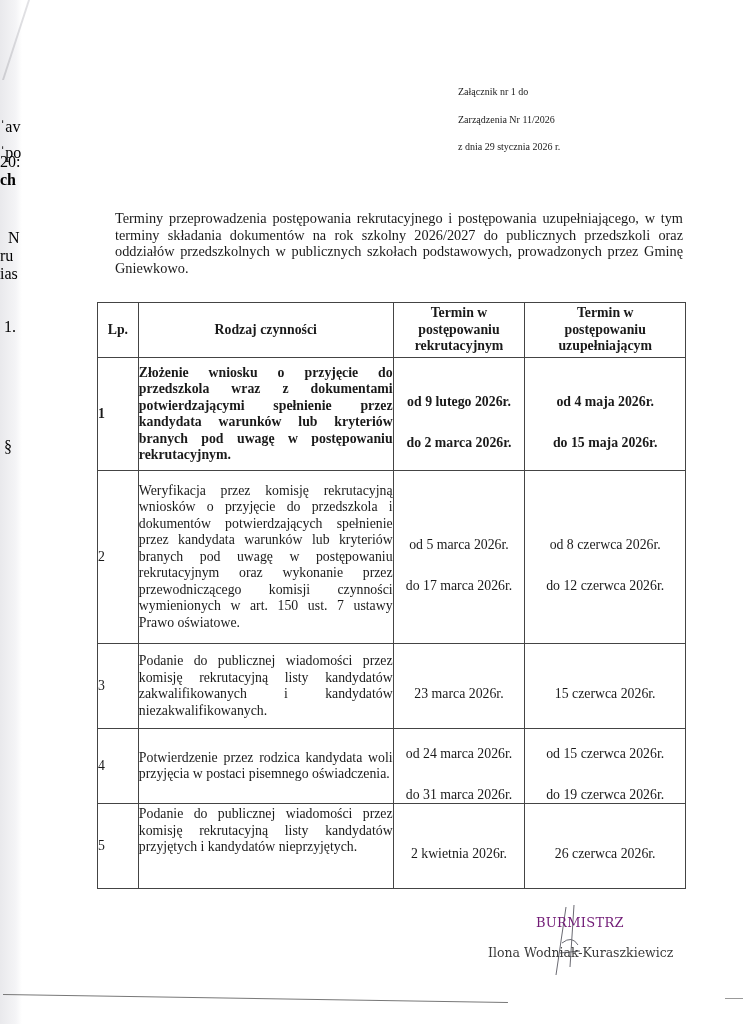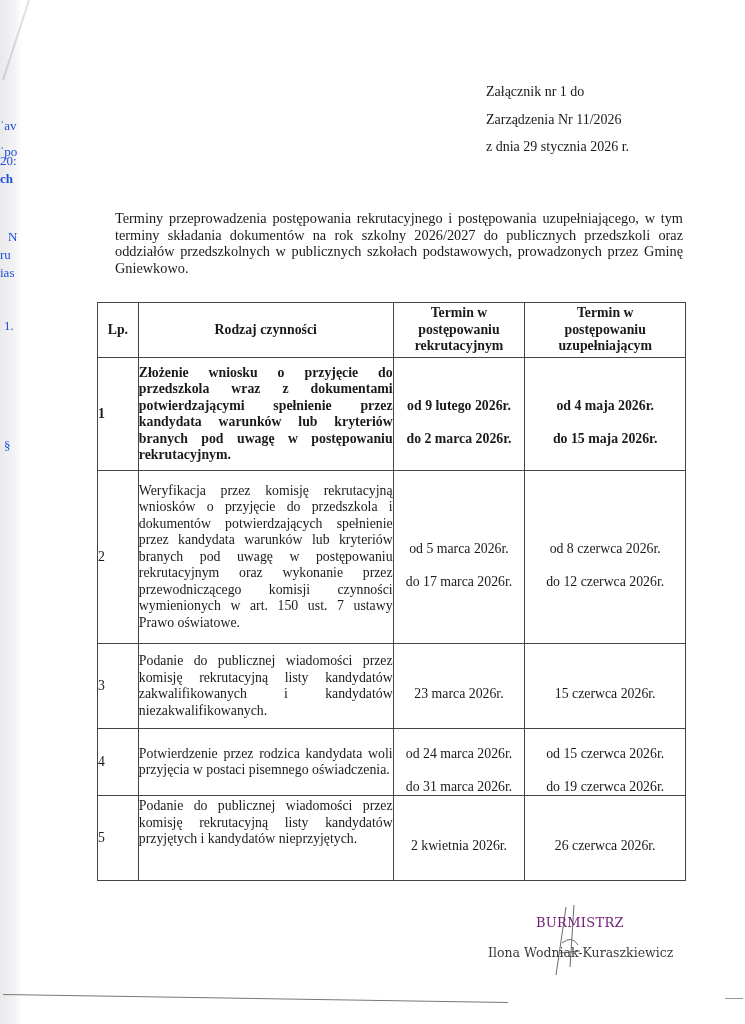--- a/index.html
+++ b/index.html
@@ -13,25 +13,25 @@
   
   .edge-shadow {
     position: absolute; left: 0; top: 0; width: 22px; height: 1024px;
     background: linear-gradient(to right, #e9e9ec 0%, #f4f4f6 70%, #ffffff 100%);
   }
   .edge-diag {
     position: absolute; left: 28px; top: 0; width: 2px; height: 80px;
     background: linear-gradient(#cfcfd4, #b8b8bd);
     transform: skewX(-18deg); transform-origin: top left; opacity: .6;
   }
-  .bleed { position: absolute; left: 0; font-size: 13px; color: #1d4ed8; white-space: nowrap; }
+  .bleed { position: absolute; left: 0; font-size: 16px; color: #000000; white-space: nowrap; }
 
   .header-block {
     position: absolute; left: 458px; top: 78px;
-    font-size: 14px; line-height: 27.5px; margin-left: 28px;
+    font-size: 10px; line-height: 27.5px;
   }
   .header-block div { white-space: nowrap; }
 
   .intro {
     position: absolute; left: 115px; top: 210px; width: 568px;
     font-size: 14.3px; line-height: 16.5px; text-align: justify;
   }
 
   table.schedule {
     position: absolute; left: 97px; top: 302px;
@@ -45,21 +45,21 @@
     font-weight: bold; text-align: center; height: 54px;
   }
   th.col-lp, td.col-lp { width: 40px; }
   th.col-act, td.col-act { width: 255px; }
   th.col-rek, td.col-rek { width: 131px; }
   th.col-uzu, td.col-uzu { width: 160px; }
   td.col-lp { vertical-align: top; padding: 2px 0 0 6px; }
   td.col-act { text-align: justify; padding: 1px 6px 3px 6px; text-align-last: left; }
   td.date { text-align: center; }
   td.date .line { display: block; white-space: nowrap; margin-top: 17px; }
-  td.date .line + .line { margin-top: 16px; }
+  td.date .line + .line { margin-top: 24px; }
   tr.r1 td { height: 112px; font-weight: bold; }
   tr.r2 td { height: 172px; }
   tr.r3 td { height: 84px; }
   tr.r4 td { height: 50px; }
   tr.r5 td { height: 82px; }
   tr.r5 td.col-act { vertical-align: top; padding-top: 2px; }
 
   .signature {
     position: absolute; left: 488px; top: 915px; width: 255px;
   }

